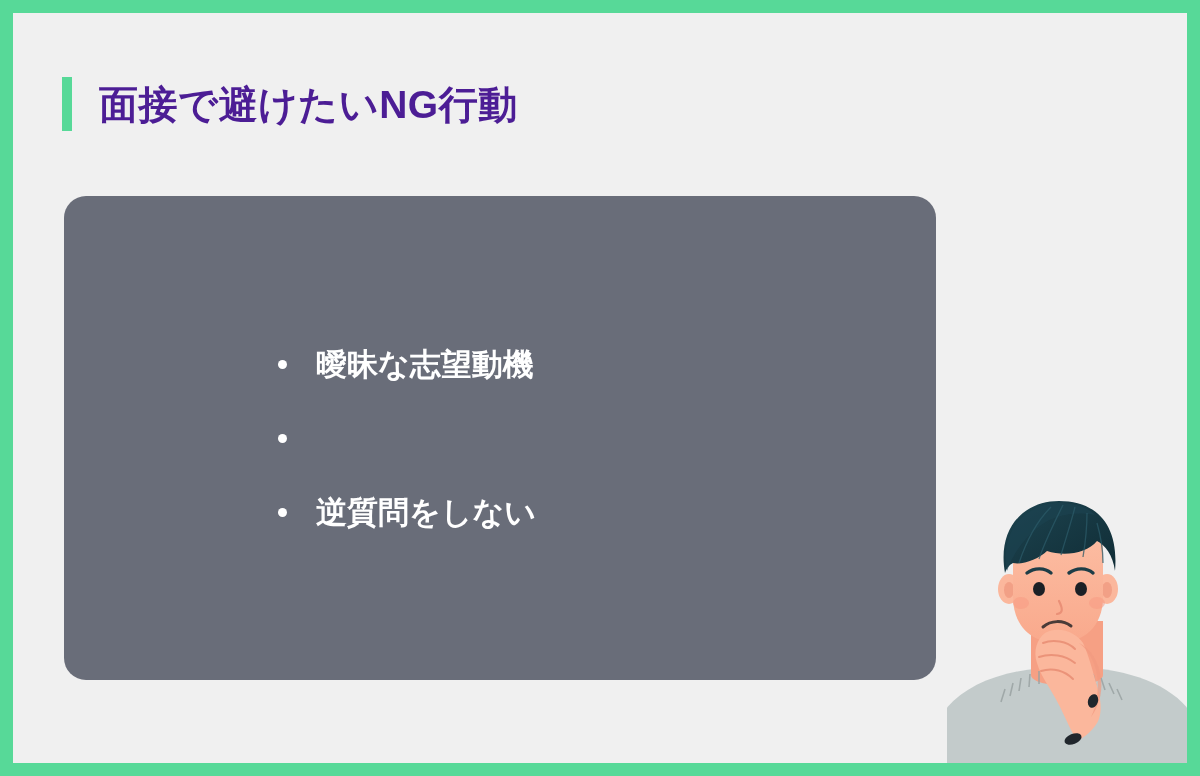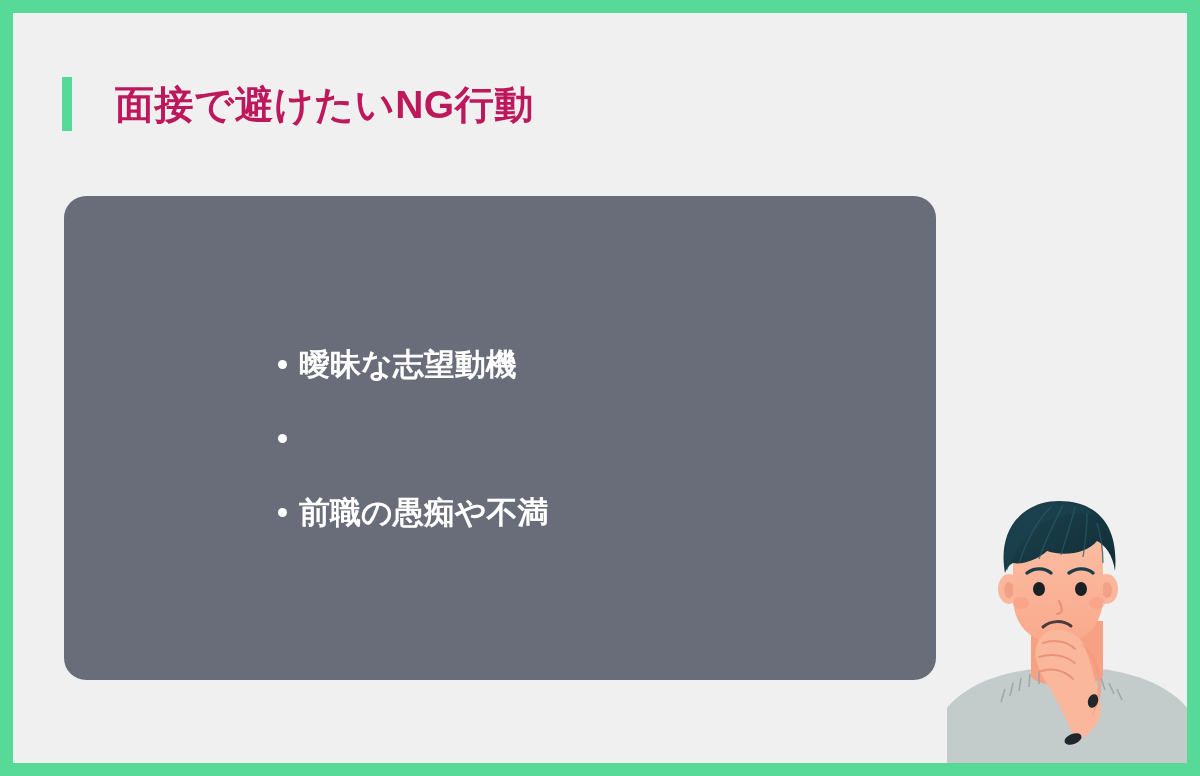--- a/index.html
+++ b/index.html
@@ -42,24 +42,24 @@
     align-items: center;
     height: 56px;
   }
   .title-accent {
     width: 10px;
     height: 54px;
     background: #57d998;
     flex: 0 0 auto;
   }
   .title-text {
-    margin-left: 43px;
+    margin-left: 27px;
     font-size: 39px;
     font-weight: bold;
-    color: #be185d;
+    color: #4c1d95;
     letter-spacing: 0.5px;
     line-height: 1;
     white-space: nowrap;
   }
 
   
   .card {
     position: absolute;
     left: 51px;
     top: 183px;
@@ -90,21 +90,21 @@
     height: 74px;
   }
   .bullet {
     width: 9px;
     height: 9px;
     border-radius: 50%;
     background: #ffffff;
     flex: 0 0 auto;
   }
   .item-text {
-    margin-left: 12px;
+    margin-left: 29px;
     font-size: 31px;
     font-weight: bold;
     color: #ffffff;
     line-height: 1;
     white-space: nowrap;
   }
 
   
   .figure {
     position: absolute;
@@ -134,21 +134,21 @@
       <ul class="card-list">
         <li>
           <span class="bullet"></span>
           <span class="item-text">曖昧な志望動機</span>
         </li>
         <li>
           <span class="bullet"></span>
         </li>
         <li>
           <span class="bullet"></span>
-          <span class="item-text">前職の愚痴や不満</span>
+          <span class="item-text">逆質問をしない</span>
         </li>
       </ul>
     </div>
 
     <div class="figure">
       <svg viewBox="0 0 240 270" xmlns="http://www.w3.org/2000/svg" aria-hidden="true">
         <defs>
           <linearGradient id="hairGrad" x1="0" y1="0" x2="1" y2="1">
             <stop offset="0%" stop-color="#1d4450"></stop>
             <stop offset="100%" stop-color="#102c35"></stop>

